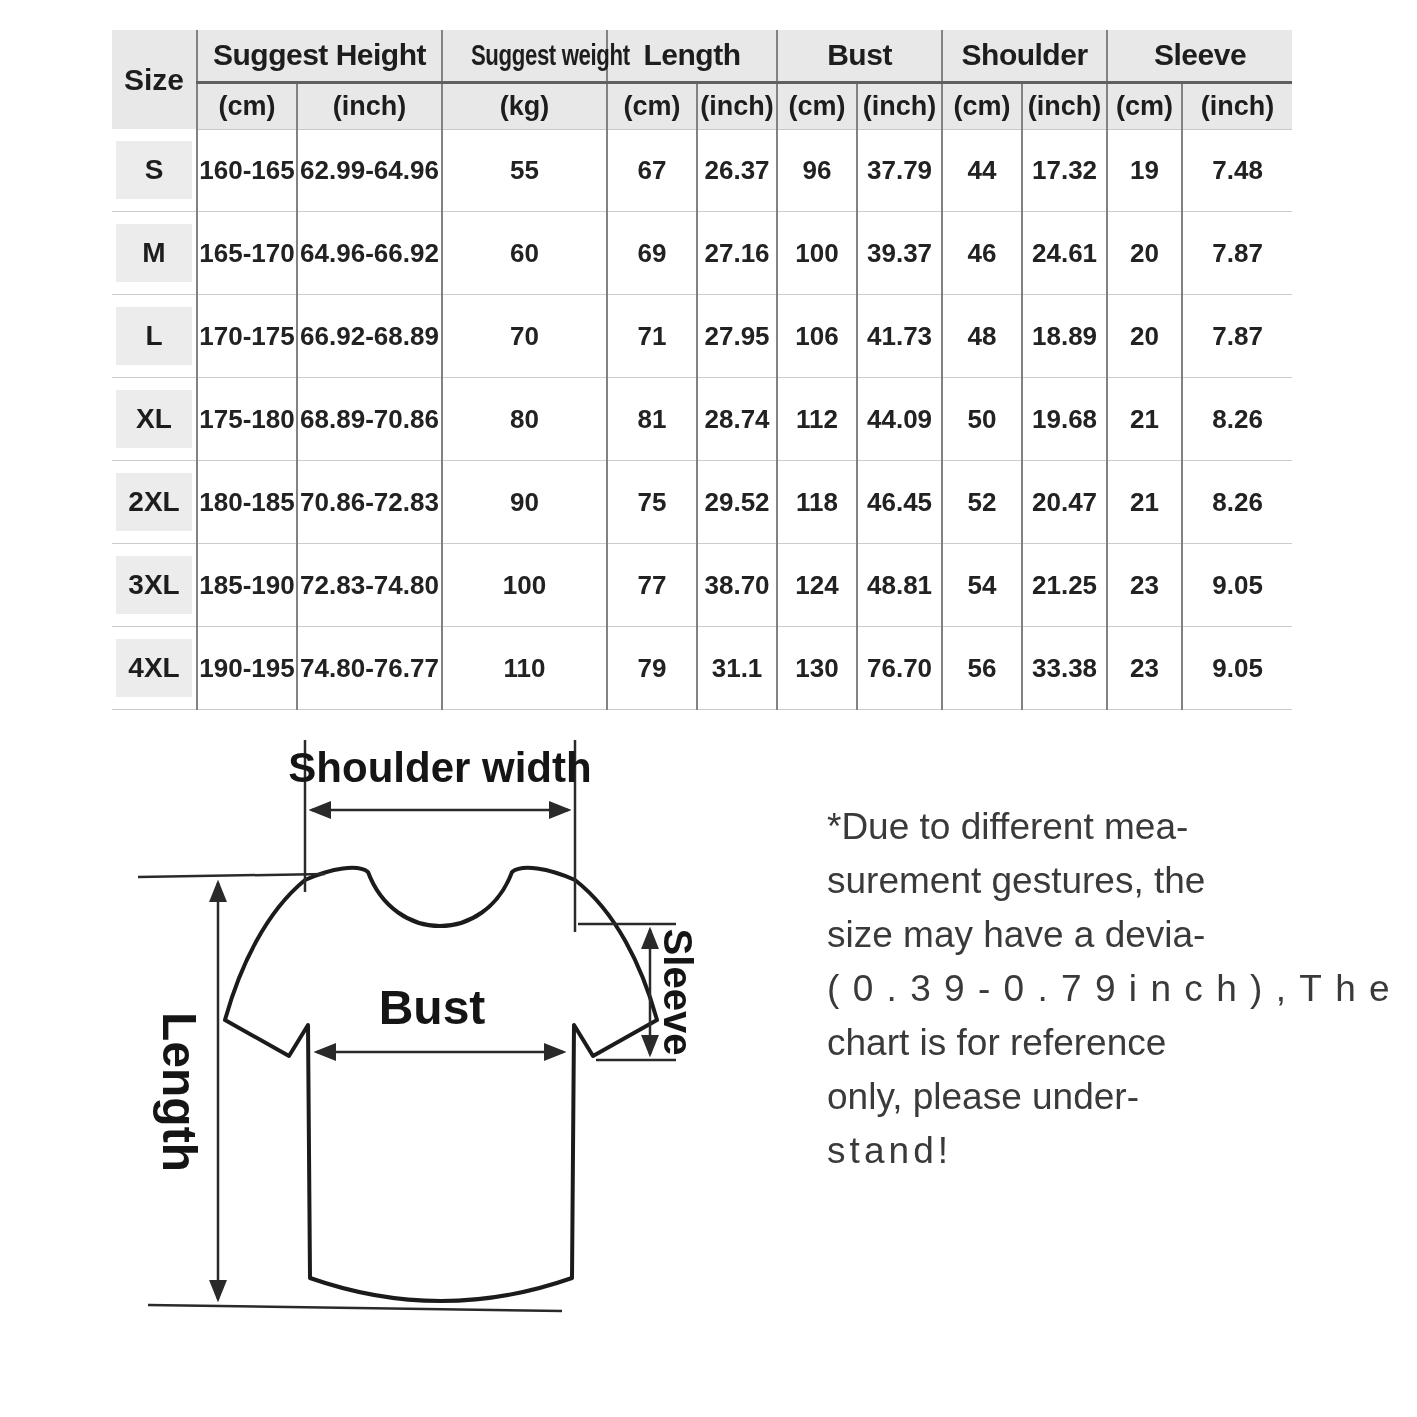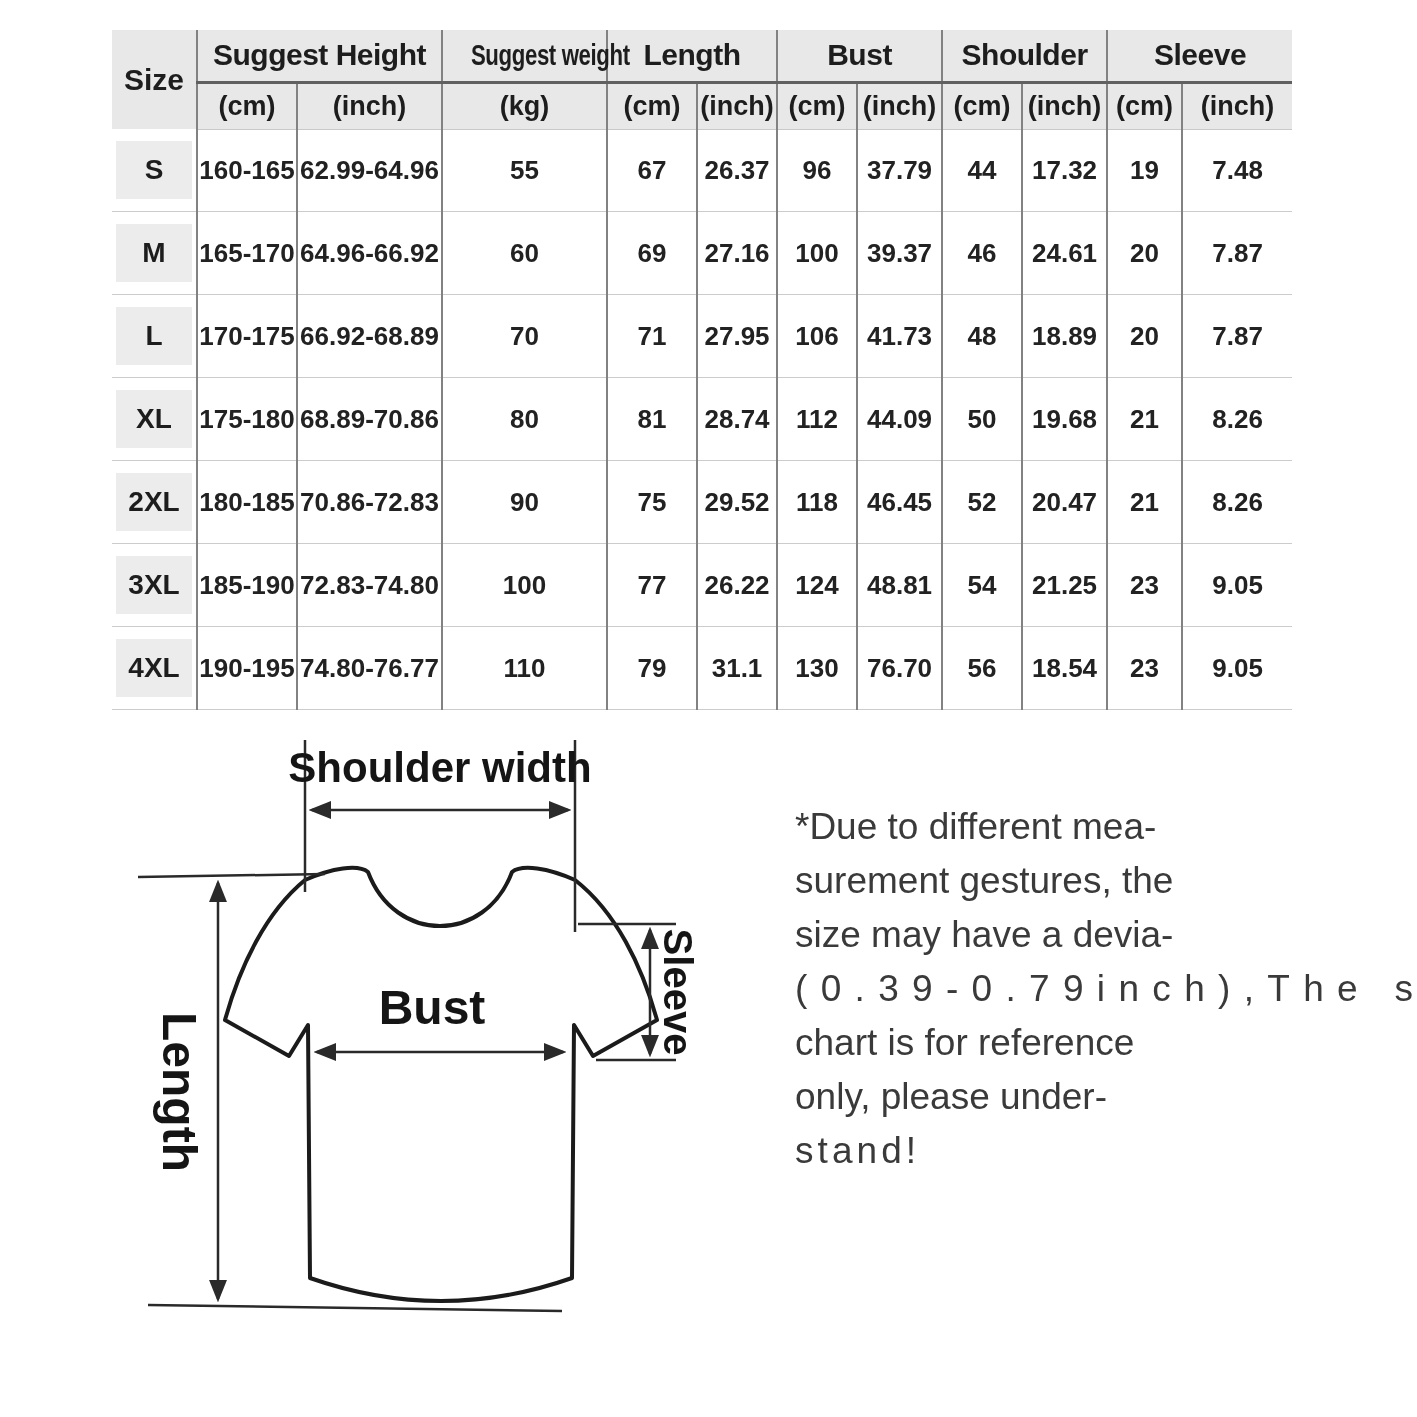--- a/index.html
+++ b/index.html
@@ -41,21 +41,21 @@
 
   
   .diagram { position:absolute; left:110px; top:722px; width:680px; height:625px; }
   .diagram text { font-family:"Liberation Sans", sans-serif; fill:#151515; font-weight:600; }
 
   
   .note {
     position:absolute; left:795px; top:800px; width:436px;
     font-size:37px; line-height:54px; color:#3a3a3a;
   }
-  .note-line { white-space:nowrap; }
+  .note-line { white-space:nowrap;margin-left:32px; }
   .note-line:nth-child(4) { letter-spacing:0.36em; }
   .note-line:nth-child(7) { letter-spacing:0.11em; word-spacing:0.2em; }
 </style>
 </head>
 <body>
 
 <div class="size-table-wrap">
   <table class="size-table">
     <colgroup>
       <col style="width:85px">
@@ -177,41 +177,41 @@
         <td class="bl r">8.26</td>
       </tr>
       <tr>
         <td class="szc">
             <div class="size-pill">3XL</div>
           </td>
         <td class="bl">185-190</td>
         <td class="bl r">72.83-74.80</td>
         <td class="bl">100</td>
         <td class="bl">77</td>
-        <td class="bl r">26.22</td>
+        <td class="bl r">38.70</td>
         <td class="bl">124</td>
         <td class="bl r">48.81</td>
         <td class="bl">54</td>
         <td class="bl r">21.25</td>
         <td class="bl">23</td>
         <td class="bl r">9.05</td>
       </tr>
       <tr>
         <td class="szc">
             <div class="size-pill">4XL</div>
           </td>
         <td class="bl">190-195</td>
         <td class="bl r">74.80-76.77</td>
         <td class="bl">110</td>
         <td class="bl">79</td>
         <td class="bl r">31.1</td>
         <td class="bl">130</td>
         <td class="bl r">76.70</td>
         <td class="bl">56</td>
-        <td class="bl r">18.54</td>
+        <td class="bl r">33.38</td>
         <td class="bl">23</td>
         <td class="bl r">9.05</td>
       </tr>
     </tbody>
   </table>
 </div>
 
 <svg class="diagram" viewBox="0 0 680 625" xmlns="http://www.w3.org/2000/svg">
   <defs>
     <marker id="ah" viewBox="0 0 10 8" refX="8.5" refY="4" markerWidth="9" markerHeight="7.2" orient="auto-start-reverse">

